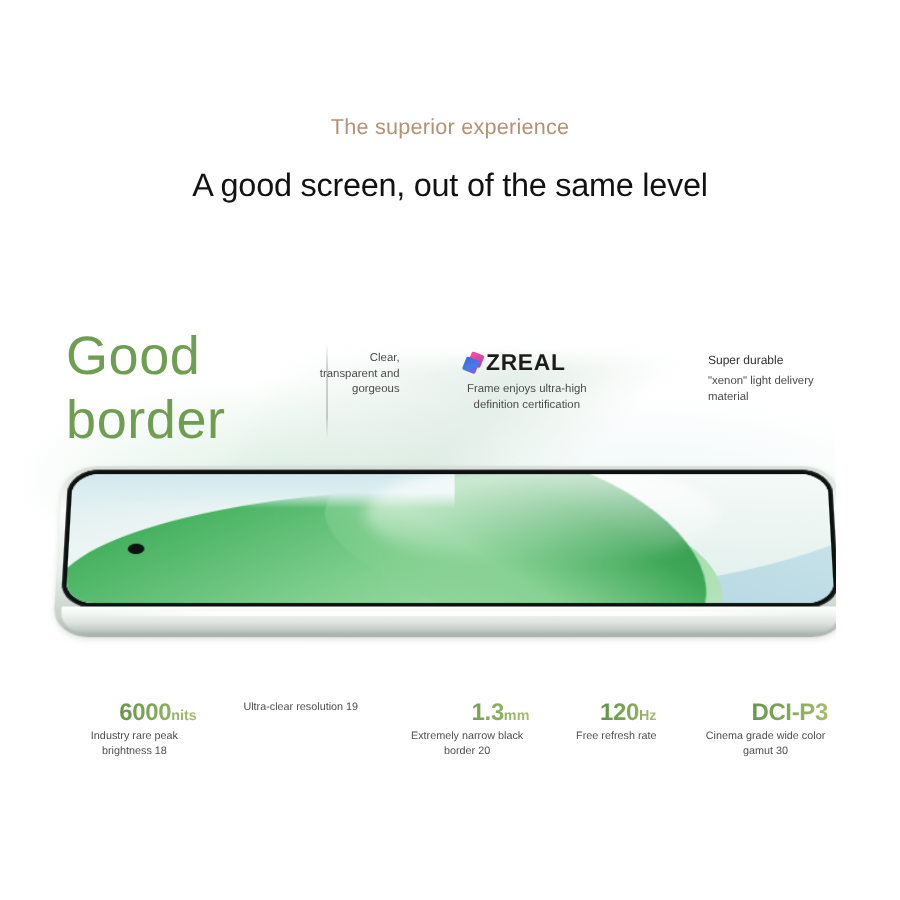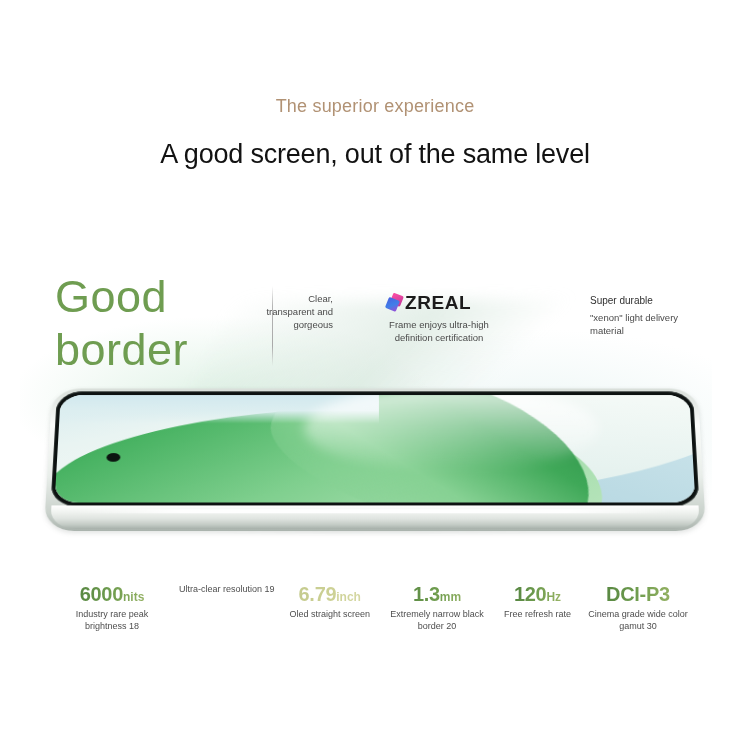--- a/index.html
+++ b/index.html
@@ -1,21 +1,21 @@
 <!DOCTYPE html>
 <html><head>
 <meta charset="utf-8">
 <style>
   html,body{margin:0;padding:0;}
   body{
     width:750px;height:750px;overflow:hidden;background:#ffffff;
     font-family:"Liberation Sans", sans-serif;
     -webkit-font-smoothing:antialiased;
   }
-  .page{position:relative;width:696px;height:750px;background:#fff;overflow:hidden;padding-left:16px;}
+  .page{position:relative;width:696px;height:750px;background:#fff;overflow:hidden;}
 
   
   .header{position:absolute;top:0;left:0;width:750px;text-align:center;}
   .eyebrow{
     margin-top:96px;font-size:18px;letter-spacing:.2px;
     color:#b19274;font-weight:400;line-height:1.2;
   }
   .headline{
     margin-top:20px;font-size:27px;color:#121212;font-weight:400;
     letter-spacing:-.2px;line-height:1.25;
@@ -155,20 +155,21 @@
   
   .specs{position:absolute;left:60px;top:583px;width:630px;height:56px;
          display:flex;justify-content:space-between;align-items:flex-start;}
   .spec{flex:0 0 auto;text-align:center;}
   .spec-val{
     font-size:20px;font-weight:700;line-height:22px;letter-spacing:-.3px;
     background:linear-gradient(95deg,#4a7a3b 0%,#6e9c4e 48%,#a9bd6e 100%);
     -webkit-background-clip:text;background-clip:text;
     -webkit-text-fill-color:transparent;color:#6e9c4e;
     white-space:nowrap;
+    text-align:right;
   }
   .spec-val .unit{font-size:12px;font-weight:700;letter-spacing:0;}
   .spec.pale .spec-val{
     background:linear-gradient(95deg,#c2c98c 0%,#cdd195 55%,#d7d9a6 100%);
     -webkit-background-clip:text;background-clip:text;
     -webkit-text-fill-color:transparent;color:#c9cf90;
   }
   .spec-desc{
     margin-top:1px;font-size:9px;line-height:11.5px;color:#4e4e4e;
     max-width:104px;margin-left:auto;margin-right:auto;
@@ -257,24 +258,20 @@
 
     <div class="spec">
       <div class="spec-val"><span>6000</span><span class="unit">nits</span></div>
       <div class="spec-desc">Industry rare peak brightness 18</div>
     </div>
 
     <div class="spec">
       <div class="spec-desc">Ultra-clear resolution 19</div>
     </div>
 
-    <div class="spec pale">
-      <div class="spec-val"><span>6.79</span><span class="unit">inch</span></div>
-      <div class="spec-desc">Oled straight screen</div>
-    </div>
 
     <div class="spec">
       <div class="spec-val"><span>1.3</span><span class="unit">mm</span></div>
       <div class="spec-desc">Extremely narrow black border 20</div>
     </div>
 
     <div class="spec">
       <div class="spec-val"><span>120</span><span class="unit">Hz</span></div>
       <div class="spec-desc">Free refresh rate</div>
     </div>

